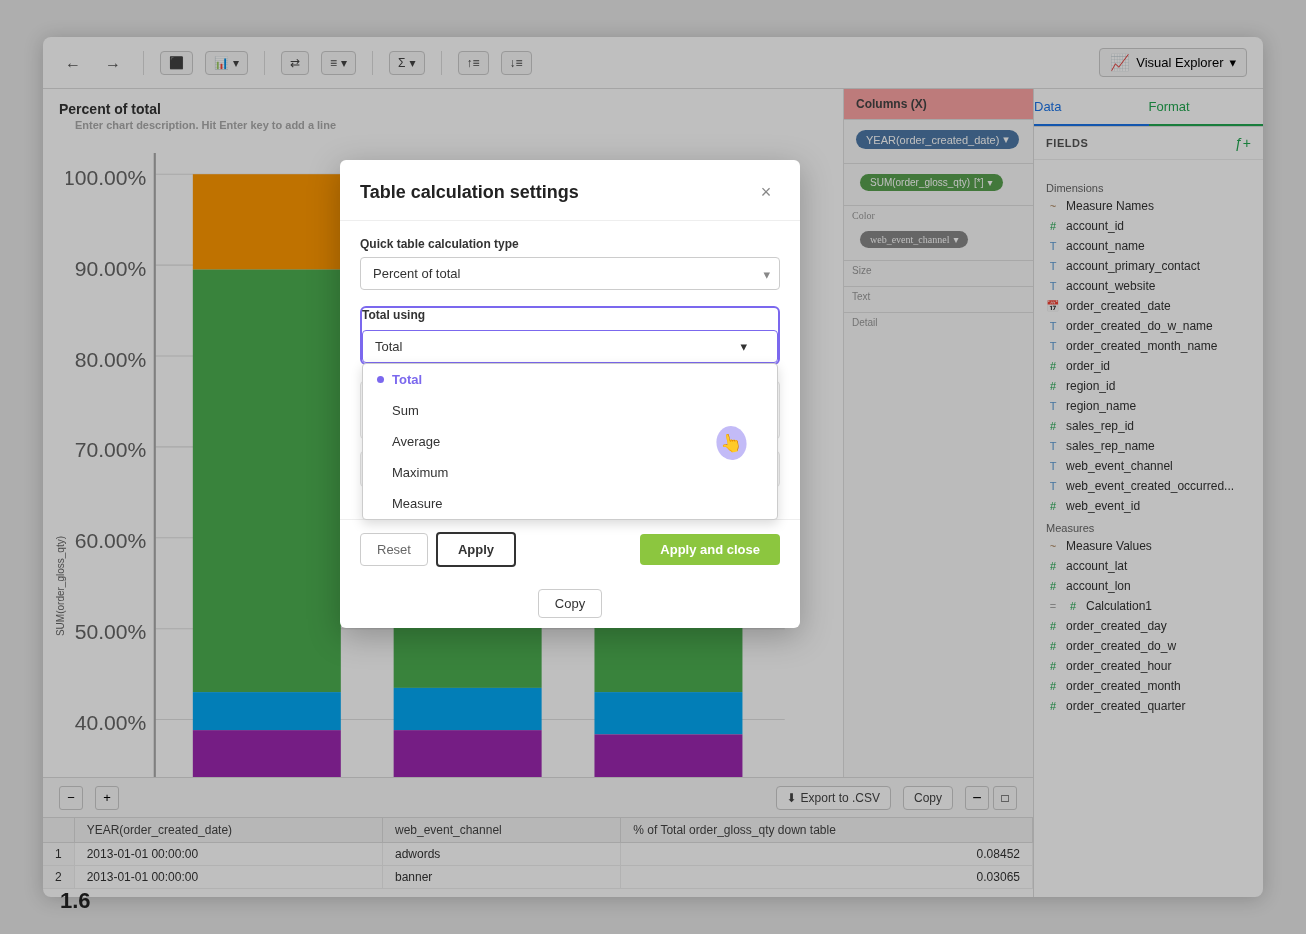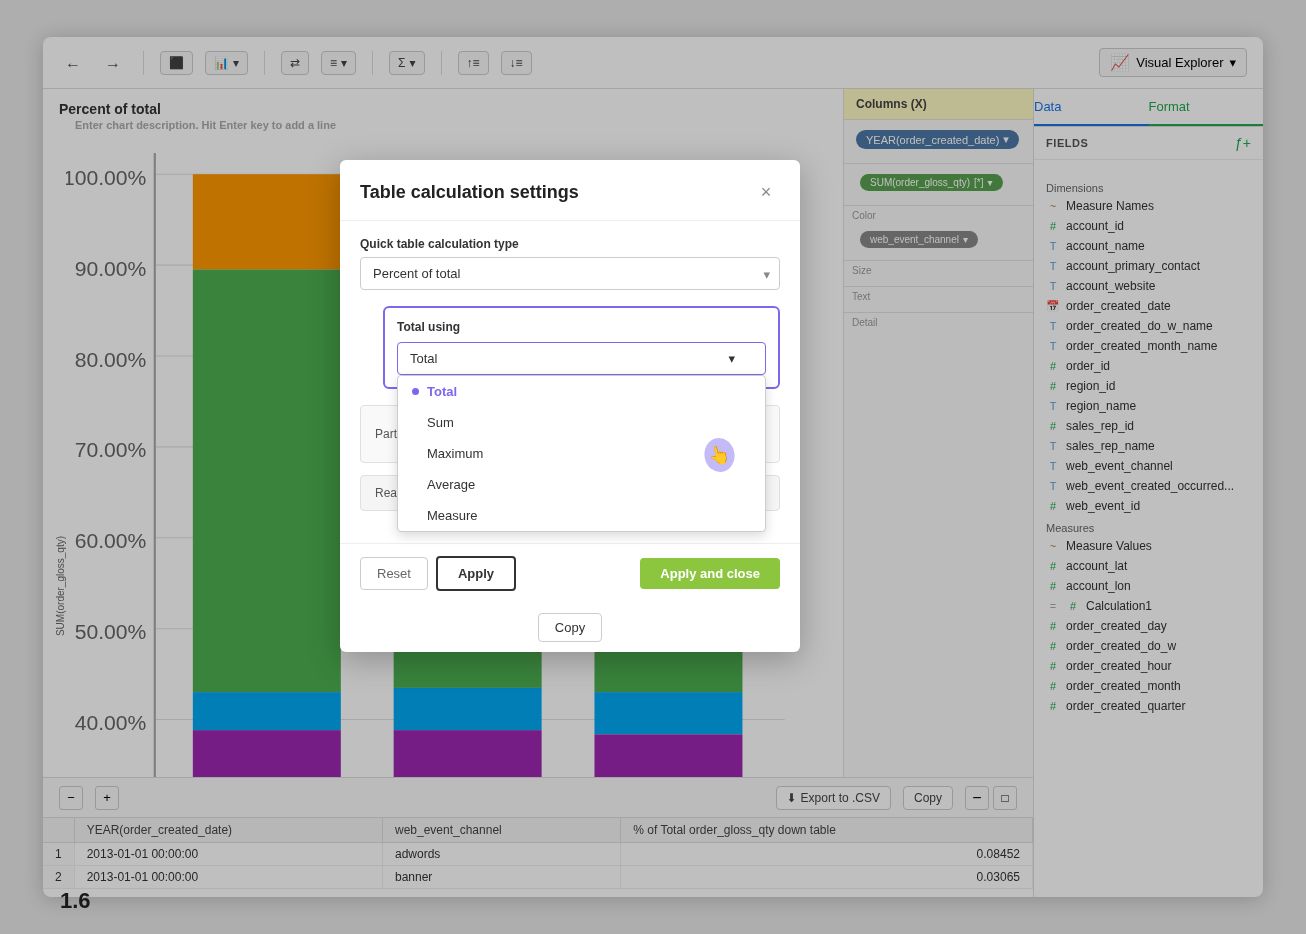--- a/index.html
+++ b/index.html
@@ -116,21 +116,21 @@
       display: flex;
       flex-direction: column;
       background: #fafafa;
     }
     .columns-panel-header {
       padding: 8px 12px;
       font-size: 12px;
       font-weight: 600;
       color: #444;
       border-bottom: 1px solid #e0e0e0;
-      background: #fef9c3;
+      background: #fca5a5;
     }
     .pill {
       display: inline-flex;
       align-items: center;
       gap: 4px;
       background: #4e79a7;
       color: #fff;
       border-radius: 12px;
       padding: 3px 10px;
       font-size: 11px;
@@ -365,23 +365,21 @@
       top: 50%;
       transform: translateY(-50%);
       color: #888;
       pointer-events: none;
     }
 
     
     .total-using-box {
       border: 2px solid #7b68ee;
       border-radius: 6px;
-      padding: 12px;
       margin-bottom: 16px;
-      margin-left: 23px;
     }
     .total-using-box .field-label {
       margin-bottom: 8px;
     }
 
     .dropdown-open-wrapper {
       position: relative;
     }
     .dropdown-trigger {
       width: 100%;
@@ -678,21 +676,21 @@
             </div>
           </div>
           <div style="border-top:1px solid #e0e0e0; padding:4px 8px; margin-top:4px;">
             <div class="pill pill-green" style="font-size:10px;">
               <span>SUM(order_gloss_qty)</span>
               <span>  [*]</span>
               <span>▾</span>
             </div>
           </div>
           <div style="border-top:1px solid #e0e0e0; margin-top:4px;">
-            <div style="padding:4px 8px;">
+            <div style="padding:4px 8px;font-family:Liberation Serif, serif;">
               <div class="shelf-label">Color</div>
               <div class="pill pill-gray" style="font-size:10px;">
                 <span>web_event_channel</span>
                 <span>▾</span>
               </div>
             </div>
           </div>
           <div style="border-top:1px solid #e0e0e0; padding:4px 8px; margin-top:2px;">
             <div class="shelf-label">Size</div>
           </div>
@@ -897,25 +895,25 @@
           <div class="dropdown-item selected">
             <span class="dot"></span>
             <span>Total</span>
           </div>
           <div class="dropdown-item">
             <span style="width:7px;"></span>
             <span>Sum</span>
           </div>
           <div class="dropdown-item">
             <span style="width:7px;"></span>
-            <span>Maximum</span>
+            <span>Average</span>
           </div>
           <div class="dropdown-item">
             <span style="width:7px;"></span>
-            <span>Average</span>
+            <span>Maximum</span>
           </div>
           <div class="dropdown-item">
             <span style="width:7px;"></span>
             <span>Measure</span>
           </div>
         </div>
 
         <div style="position:absolute; right:30px; top:95px; z-index:400; pointer-events:none; font-size:22px; transform:rotate(-10deg);">
           <svg width="32" height="36" viewBox="0 0 32 36" fill="none" xmlns="http://www.w3.org/2000/svg">
             <ellipse cx="16" cy="18" rx="15" ry="17" fill="#7b68ee" opacity="0.45"></ellipse>

